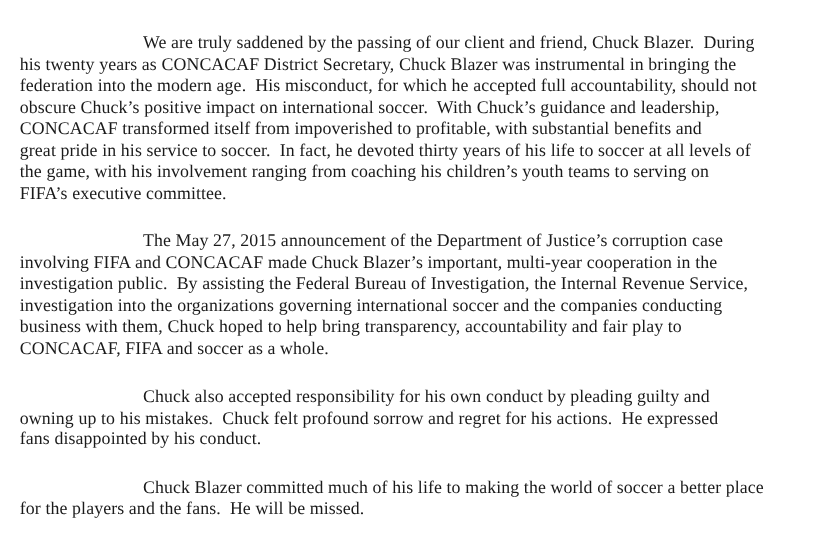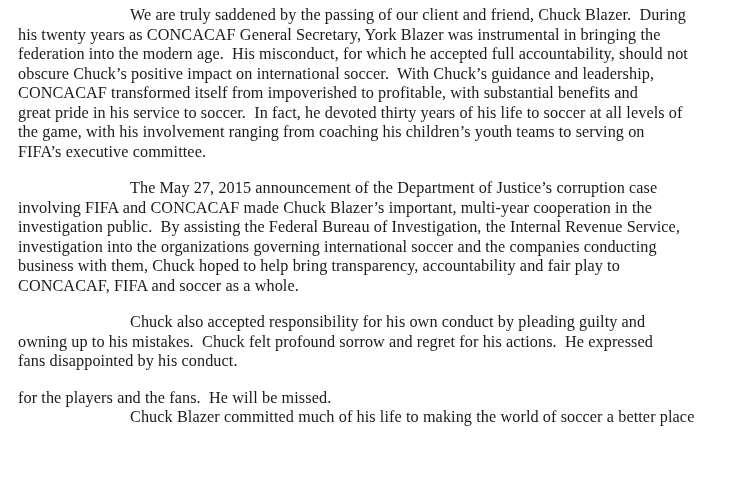--- a/index.html
+++ b/index.html
@@ -24,30 +24,31 @@
     margin: 0 0 17px 0;
     padding: 0;
   }
   .line {
     display: block;
     white-space: pre;      
     letter-spacing: 0.1px;
   }
   .line.indent {
     padding-left: 112px;   
+    margin-top: 24px;
   }
 </style>
 </head>
 <body>
 
 <div class="page">
 
   <p class="para">
     <span class="line indent">We are truly saddened by the passing of our client and friend, Chuck Blazer.  During</span>
-    <span class="line">his twenty years as CONCACAF General Secretary, York Blazer was instrumental in bringing the</span>
+    <span class="line">his twenty years as CONCACAF District Secretary, Chuck Blazer was instrumental in bringing the</span>
     <span class="line">federation into the modern age.  His misconduct, for which he accepted full accountability, should not</span>
     <span class="line">obscure Chuck’s positive impact on international soccer.  With Chuck’s guidance and leadership,</span>
     <span class="line">CONCACAF transformed itself from impoverished to profitable, with substantial benefits and</span>
     <span class="line">great pride in his service to soccer.  In fact, he devoted thirty years of his life to soccer at all levels of</span>
     <span class="line">the game, with his involvement ranging from coaching his children’s youth teams to serving on</span>
     <span class="line">FIFA’s executive committee.</span>
   </p>
 
   <p class="para">
     <span class="line indent">The May 27, 2015 announcement of the Department of Justice’s corruption case</span>
@@ -58,17 +59,17 @@
     <span class="line">CONCACAF, FIFA and soccer as a whole.</span>
   </p>
 
   <p class="para">
     <span class="line indent">Chuck also accepted responsibility for his own conduct by pleading guilty and</span>
     <span class="line">owning up to his mistakes.  Chuck felt profound sorrow and regret for his actions.  He expressed</span>
     <span class="line">fans disappointed by his conduct.</span>
   </p>
 
   <p class="para">
+    <span class="line indent">Chuck Blazer committed much of his life to making the world of soccer a better place</span>
     <span class="line">for the players and the fans.  He will be missed.</span>
-    <span class="line indent">Chuck Blazer committed much of his life to making the world of soccer a better place</span>
   </p>
 
 </div>
 
 </body></html>

